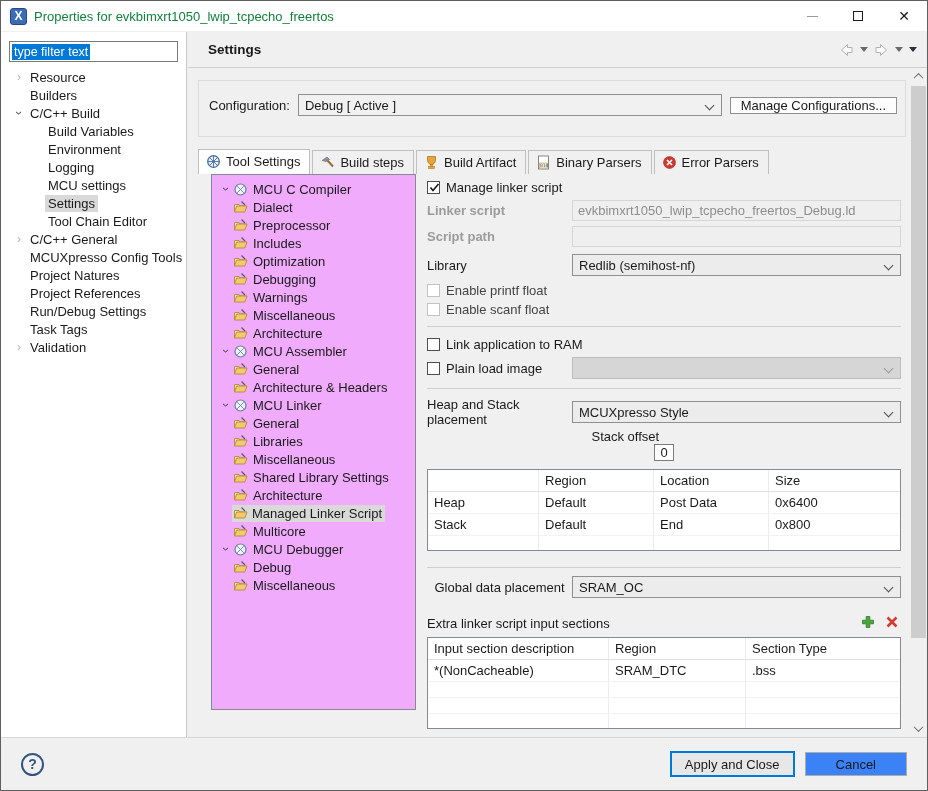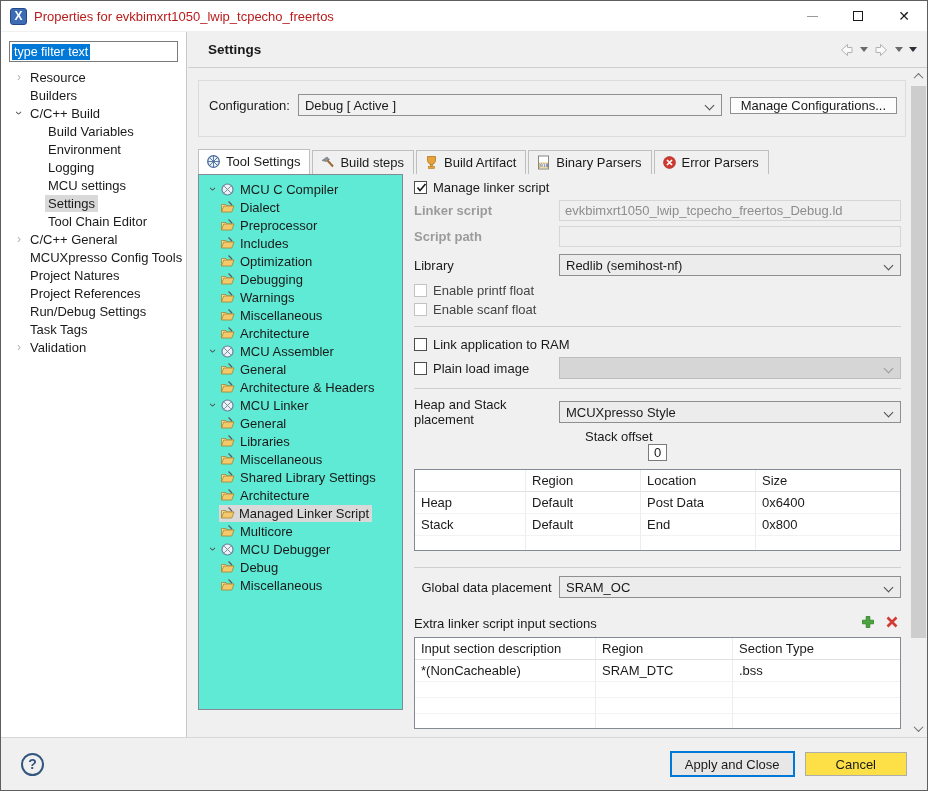--- a/index.html
+++ b/index.html
@@ -3,21 +3,21 @@
 <meta charset="utf-8">
 <style>
   * { box-sizing: border-box; margin: 0; padding: 0; }
   html,body { width: 928px; height: 791px; }
   body { font-family: "Liberation Sans", "DejaVu Sans", sans-serif; font-size: 13px; color: #1a1a1a; }
   .window { position: relative; width: 928px; height: 791px; border: 1px solid #5f5f5f; background: #f0f0f0; overflow: hidden; }
 
   
   .titlebar { position: absolute; top: 0; left: 0; right: 0; height: 30px; background: #ffffff; display: flex; align-items: center; }
   .app-icon { width: 17px; height: 17px; margin: 0 7px 0 9px; background: #3b6cb4; border: 1px solid #24488a; border-radius: 3px; color: #fff; font-weight: bold; font-size: 12px; display: flex; align-items: center; justify-content: center; }
-  .title-text { flex: 1; font-size: 13px; color: #b91c1c; }
+  .title-text { flex: 1; font-size: 13px; color: #15803d; }
   .win-btn { width: 46px; height: 30px; display: flex; align-items: center; justify-content: center; }
   .glyph-min { width: 11px; height: 1px; background: #9a9a9a; display: inline-block; }
   .glyph-max { width: 10px; height: 10px; border: 1.4px solid #1a1a1a; display: inline-block; }
   .glyph-close { font-size: 14px; color: #1a1a1a; line-height: 1; }
 
   
   .sidebar { position: absolute; top: 31px; left: 0; width: 186px; bottom: 53px; background: #ffffff; border-right: 1px solid #c8c8c8; }
   .filter-box { margin: 9px 8px 6px 8px; height: 21px; border: 1px solid #7a7a7a; background: #fff; display: flex; align-items: center; padding-left: 2px; }
   .filter-box .sel { background: #0078d7; color: #fff; padding: 1px 2px; font-size: 12.5px; }
   .srow { display: flex; align-items: center; height: 18px; cursor: default; }
@@ -52,21 +52,21 @@
   .btn { height: 17px; background: #fdfdfd; border: 1px solid #8f8f8f; padding: 0 10px; display: flex; align-items: center; justify-content: center; white-space: nowrap; }
 
   
   .tabs { display: flex; align-items: flex-end; margin-top: 12px; height: 25px; }
   .tab { display: flex; align-items: center; gap: 5px; padding: 3px 9px 4px 7px; border: 1px solid #bfbfbf; border-bottom: none; background: #f0f0f0; margin-right: 2px; height: 24px; position: relative; }
   .tab.active { background: #ffffff; height: 25px; z-index: 2; }
   .tab .ticon { width: 15px; height: 15px; flex: none; }
 
   
   .panels { display: flex; margin-top: 0; height: 536px; }
-  .tree-panel { width: 205px; flex: none; border: 1px solid #848a93; background: #5eead4; margin-left: 0; padding-top: 5px; overflow: hidden; }
+  .tree-panel { width: 205px; flex: none; border: 1px solid #848a93; background: #f0abfc; margin-left: 13px; padding-top: 5px; overflow: hidden; }
   .trow { display: flex; align-items: center; height: 18px; }
   .trow .tchev { width: 15px; text-align: center; flex: none; font-size: 12px; }
   .trow .nicon { width: 15px; height: 15px; flex: none; margin-right: 4px; }
   .trow.leaf { padding-left: 21px; }
   .trow.group { padding-left: 6px; }
   .tsel { display: flex; align-items: center; padding: 1px 3px 1px 1px; }
   .tsel.selected { background: #d9d9d9; }
   .tlabel { white-space: nowrap; }
 
   .right-panel { flex: 1; padding: 4px 5px 0 11px; }
@@ -106,21 +106,21 @@
   .vscroll .thumb { position: absolute; left: 1px; width: 15px; background: #cdcdcd; }
   .schev { width: 7px; height: 7px; border-right: 1.4px solid #6a6a6a; border-bottom: 1.4px solid #6a6a6a; }
   .schev.up { transform: rotate(-135deg) translate(-1px,-1px); }
   .schev.down { transform: rotate(45deg) translate(-1px,-1px); }
 
   
   .footer { position: absolute; left: 0; right: 0; bottom: 0; height: 53px; background: #f0f0f0; border-top: 1px solid #d7d7d7; display: flex; align-items: center; padding: 0 20px; }
   .help-circle { width: 23px; height: 23px; border: 2px solid #33567e; border-radius: 50%; color: #33567e; font-weight: bold; display: flex; align-items: center; justify-content: center; font-size: 14px; }
   .footer .spacer { flex: 1; }
   .btn-default { border: 2px solid #0078d7; background: #e7e7e7; height: 26px; padding: 0 13px; display: flex; align-items: center; margin-right: 10px; }
-  .btn-plain { border: 1px solid #adadad; background: #fde047; height: 24px; padding: 0 30px; display: flex; align-items: center; }
+  .btn-plain { border: 1px solid #adadad; background: #3b82f6; height: 24px; padding: 0 30px; display: flex; align-items: center; }
 </style>
 </head>
 <body>
 
 <div class="window">
 
   <div class="titlebar">
     <div class="app-icon">X</div>
     <div class="title-text">Properties for evkbimxrt1050_lwip_tcpecho_freertos</div>
     <div class="win-btn">

